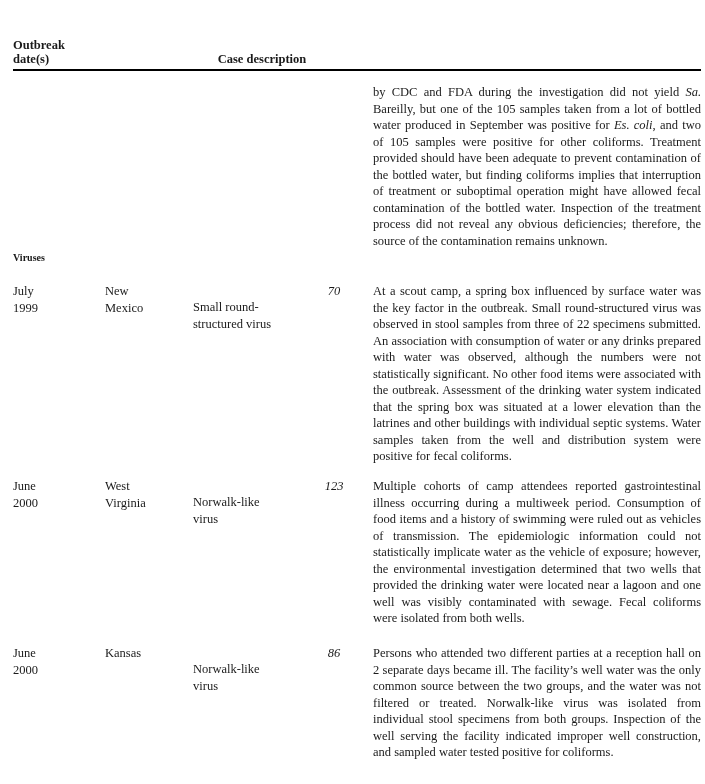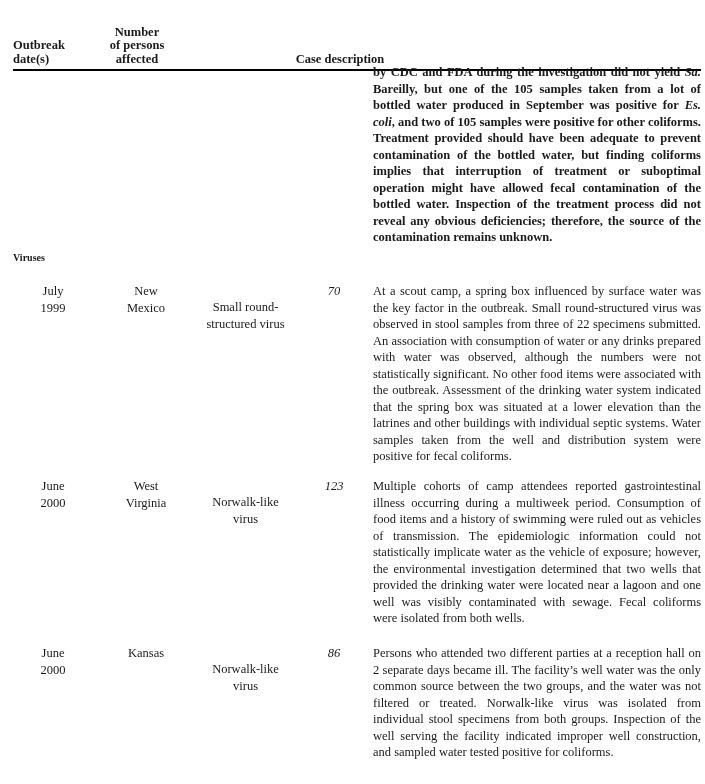--- a/index.html
+++ b/index.html
@@ -5,21 +5,21 @@
   html, body { margin: 0; padding: 0; }
   body {
     width: 705px; height: 784px;
     background: #ffffff;
     overflow: hidden;
     position: relative;
     font-family: "Liberation Serif", "DejaVu Serif", serif;
     color: #1a1a1a;
     -webkit-font-smoothing: antialiased;
   }
-  .pre { white-space: pre-line; text-align: center; }
+  .pre { white-space: pre-line; }
 
   
   .thead {
     position: absolute; left: 13px; top: 0; width: 688px; height: 66px;
     border-bottom: 2px solid #000;
     display: flex; align-items: flex-end;
     padding-bottom: 3px; box-sizing: content-box;
   }
   .hcell {
     font-weight: bold; font-size: 12.5px; line-height: 13.5px;
@@ -48,34 +48,31 @@
   }
   .c-date  { left: 13px;  width: 80px; }
   .c-state { left: 105px; width: 82px; }
   .c-agent { left: 193px; width: 105px; margin-top: 16px; }
   .c-num   { left: 295px; width: 78px; text-align: center; font-style: italic; }
   .c-desc  { left: 373px; width: 328px; text-align: justify; }
 
   .row-1 { top: 283px; }
   .row-2 { top: 478px; }
   .row-3 { top: 645px; }
-  .cont-para { top: 64px; font-weight: bold; }
+  .cont-para { top: 84px; }
   .viruses { top: 250px; }
 </style>
 </head>
 <body>
 
 <div>
 
   <div class="thead">
     <div class="hcell hc1 pre">Outbreak
 date(s)</div>
-    <div class="hcell hc4 pre">Number
-of persons
-affected</div>
     <div class="hcell hc5 pre">Case description</div>
   </div>
 
   <div class="para cont-para"><span>by CDC and FDA during the investigation did not yield </span><span style="font-style: italic;">Sa.</span><span> Bareilly, but one of the 105 samples taken from a lot of bottled water produced in September was positive for </span><span style="font-style: italic;">Es. coli</span><span>, and two of 105 samples were positive for other coliforms. Treatment provided should have been adequate to prevent contamination of the bottled water, but finding coliforms implies that interruption of treatment or suboptimal operation might have allowed fecal contamination of the bottled water. Inspection of the treatment process did not reveal any obvious deficiencies; therefore, the source of the contamination remains unknown.</span></div>
 
   <div class="section-heading viruses">Viruses</div>
 
   <div class="row row-1">
     <div class="cell c-date pre">July
 1999</div>

